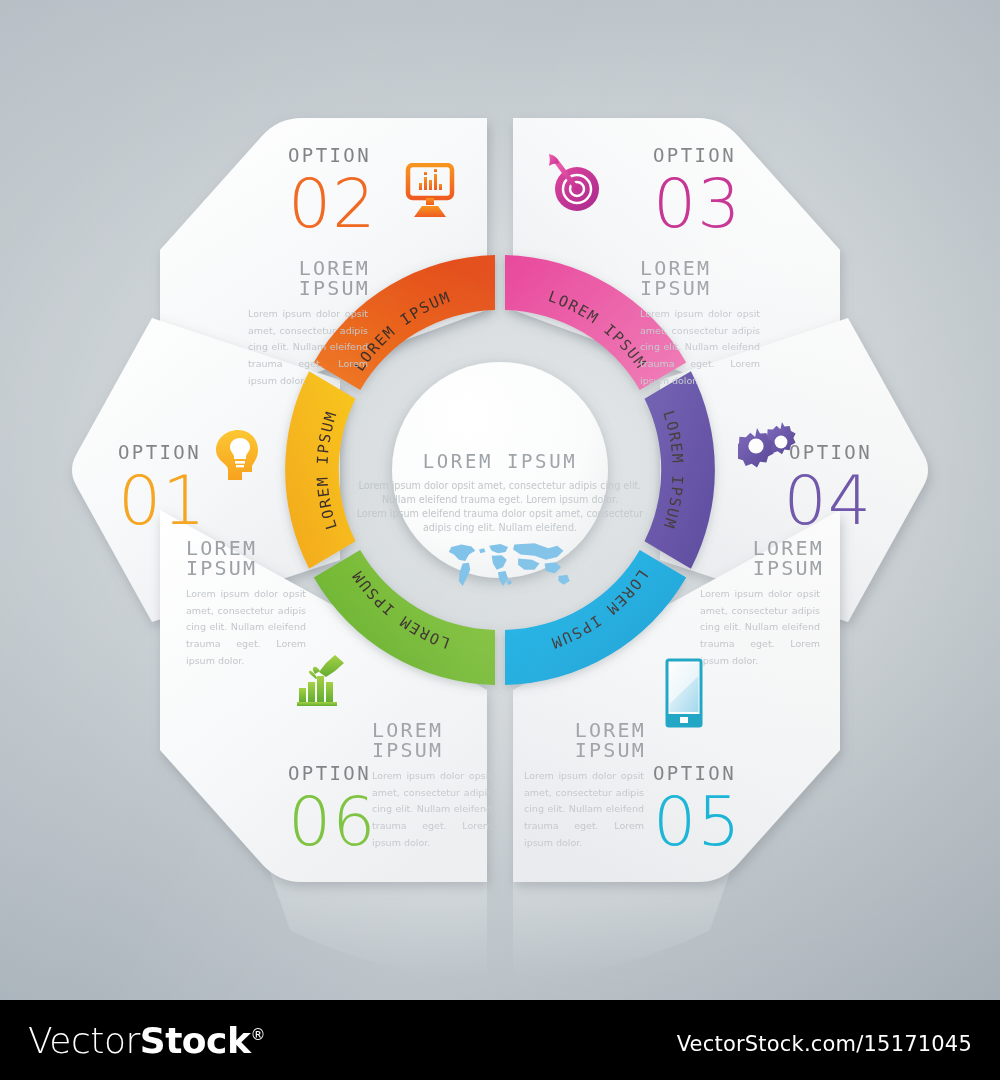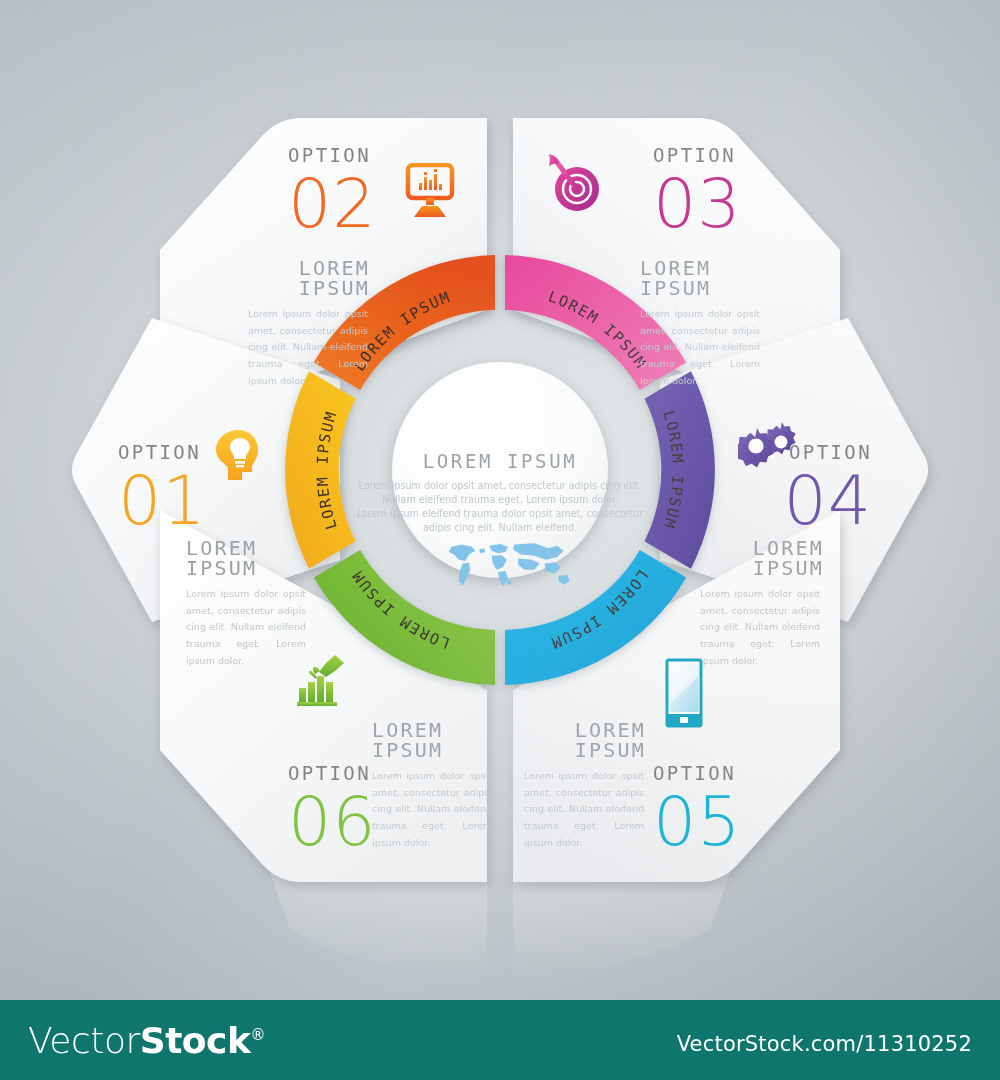--- a/index.html
+++ b/index.html
@@ -18,21 +18,21 @@
   #stage::after{
     content:""; position:absolute; inset:0;
     background:linear-gradient(115deg, rgba(255,255,255,.10) 0%, rgba(255,255,255,0) 38%, rgba(255,255,255,.08) 58%, rgba(0,0,0,.04) 100%);
     pointer-events:none;
   }
   svg.board { position:absolute; left:0; top:0; width:1000px; height:1000px; }
 
   
   #footer {
     position:absolute; left:0; top:1000px; width:1000px; height:80px;
-    background:#0f766e;
+    background:#000000;
   }
   #logo {
     position:absolute; left:28px; top:20px;
     color:#fff; font-size:36px; letter-spacing:-.5px;
     font-family:"DejaVu Sans", sans-serif;
   }
   #logo .thin{ font-weight:300; }
   #logo .bold{ font-weight:700; }
   #logo .reg{ font-size:15px; vertical-align:super; font-weight:400; }
   #url {
@@ -413,14 +413,14 @@
     </g>
     <path d="M22,26 C20,22 18,20 16,19 C14,18 13,20 15,22 C17,24 19,25 21,27 Z" fill="url(#io6)"></path>
     <path d="M24,20 L31,11 L40,3 L49,11 L40,19 L31,25 Z" fill="url(#io6)"></path>
     <path d="M20,22 C18,19 17,16 19,15 C21,14 23,16 25,19 Z" fill="url(#io6)"></path>
   </svg>
 
 </div>
 
 <div id="footer">
   <div id="logo"><span class="thin">Vector</span><span class="bold">Stock</span><span class="reg">®</span></div>
-  <div id="url">VectorStock.com/11310252</div>
+  <div id="url">VectorStock.com/15171045</div>
 </div>
 
 </body></html>

